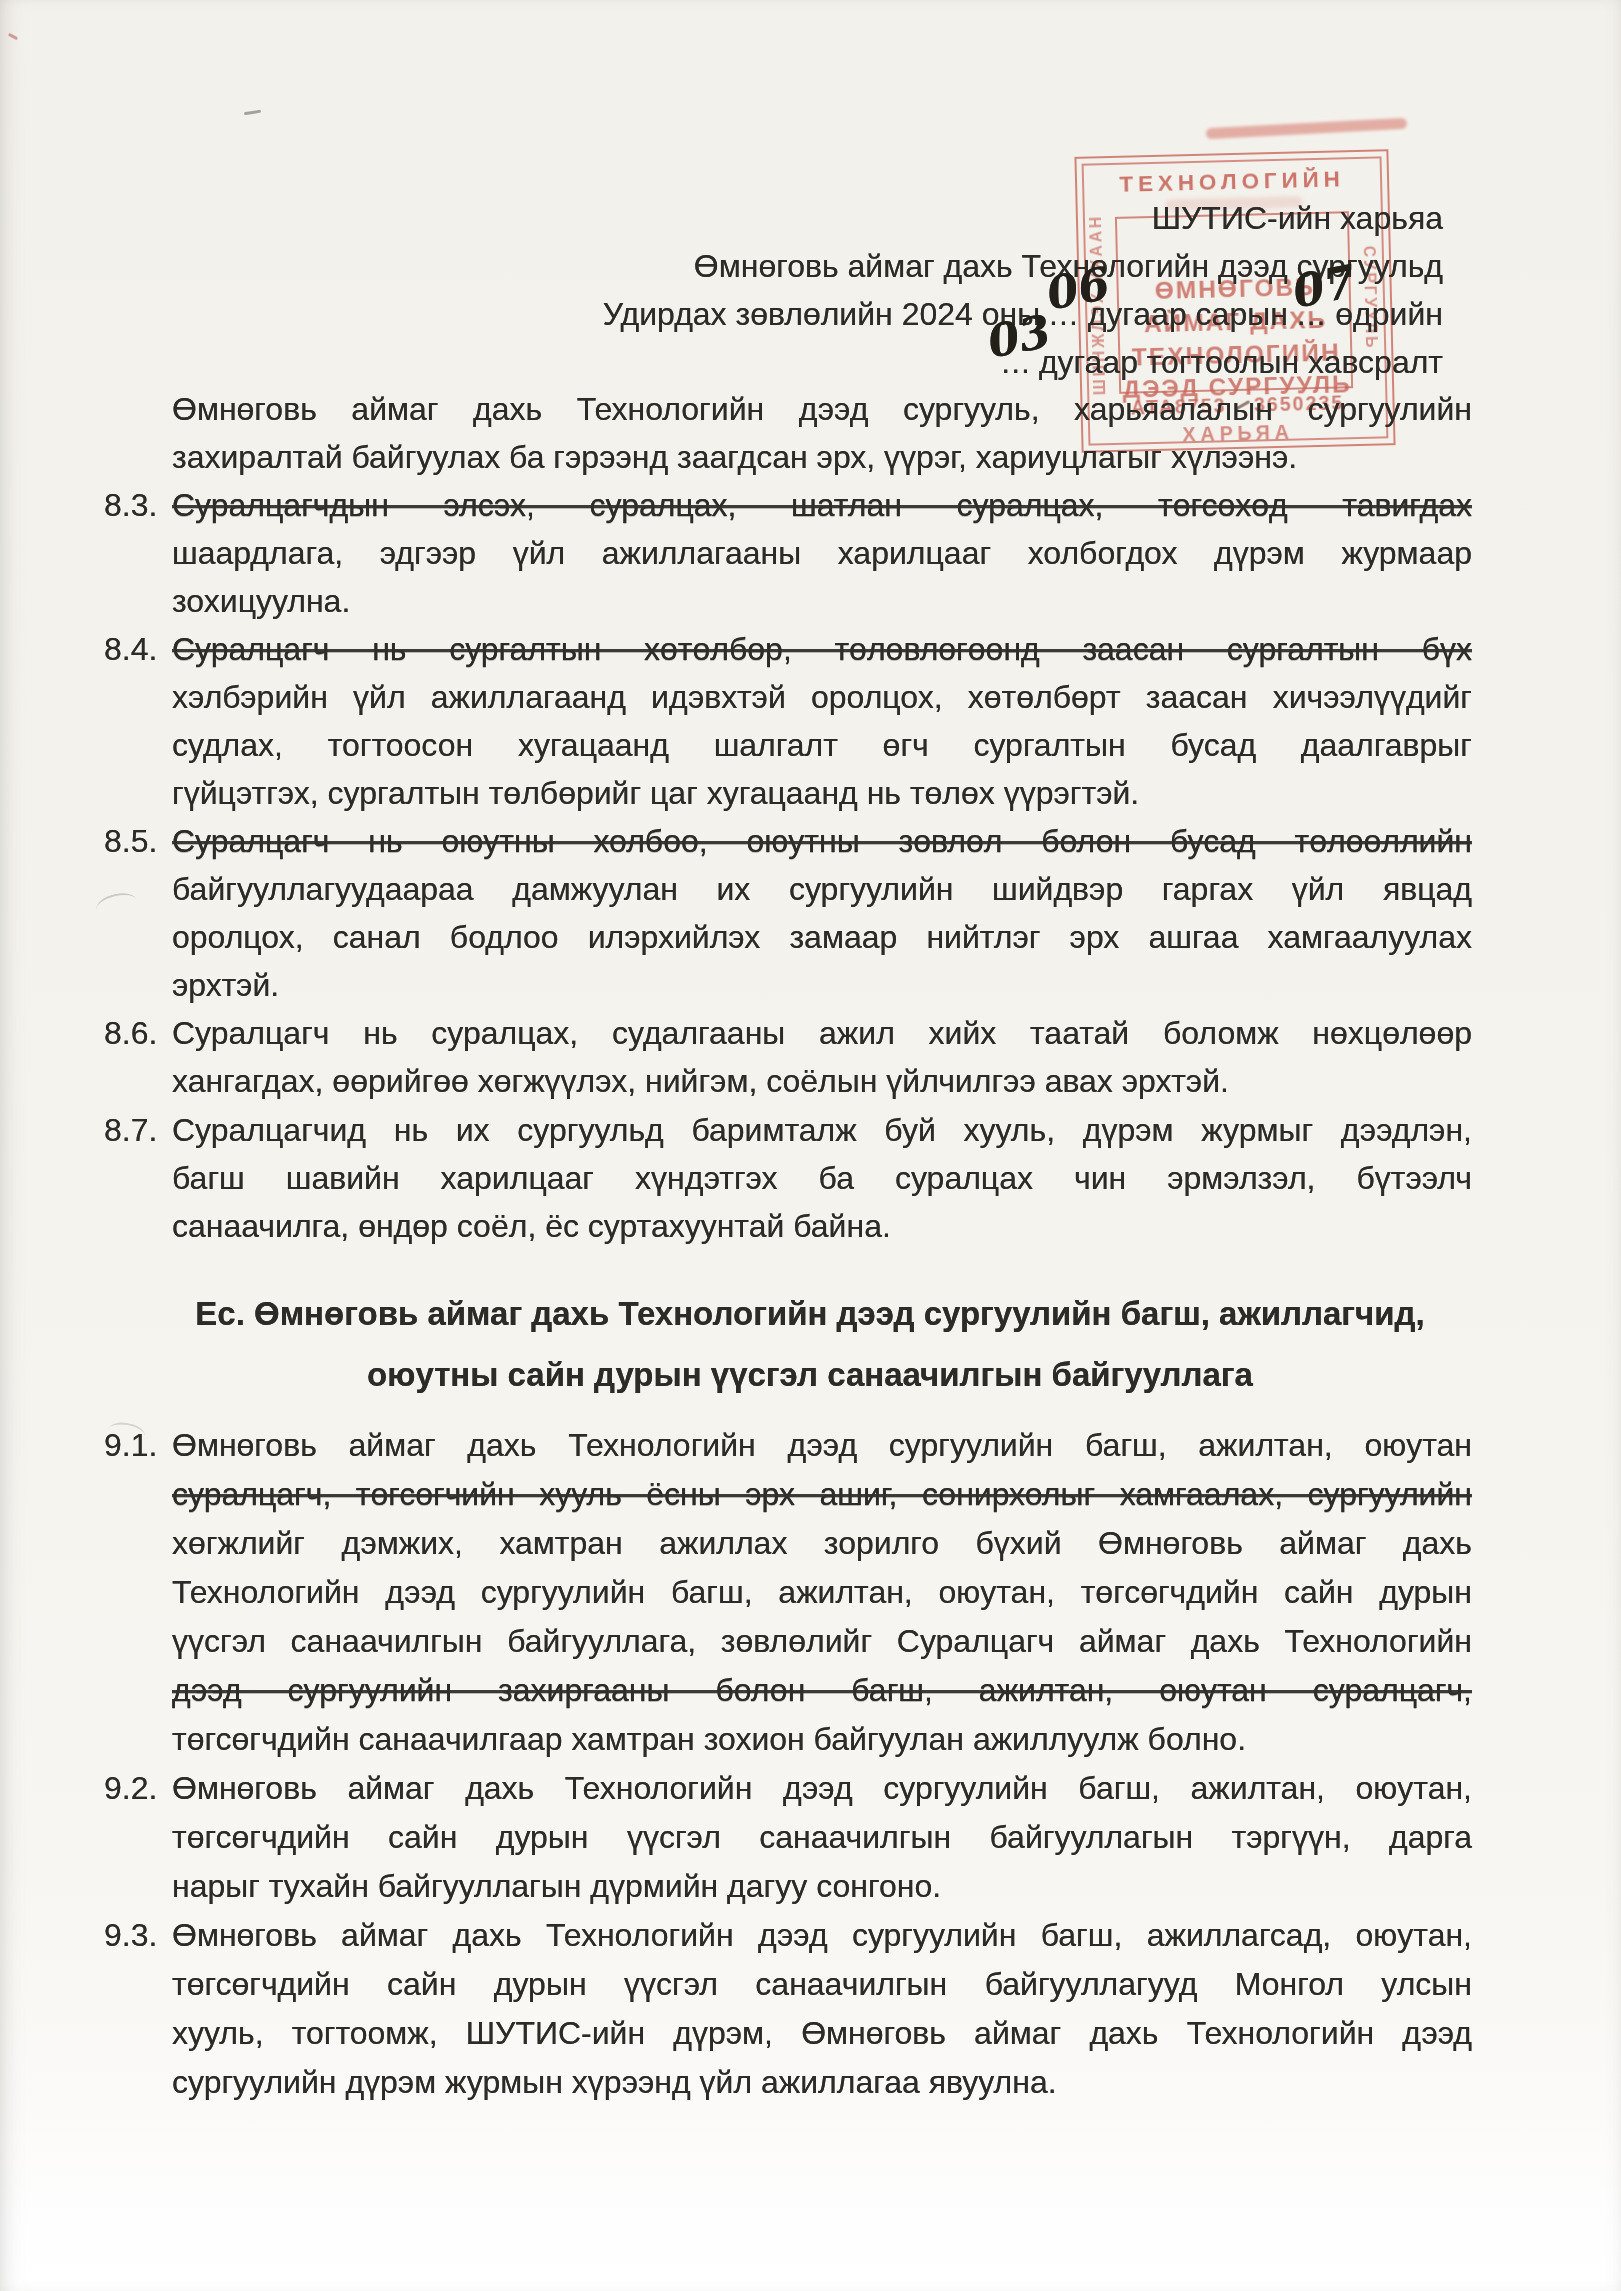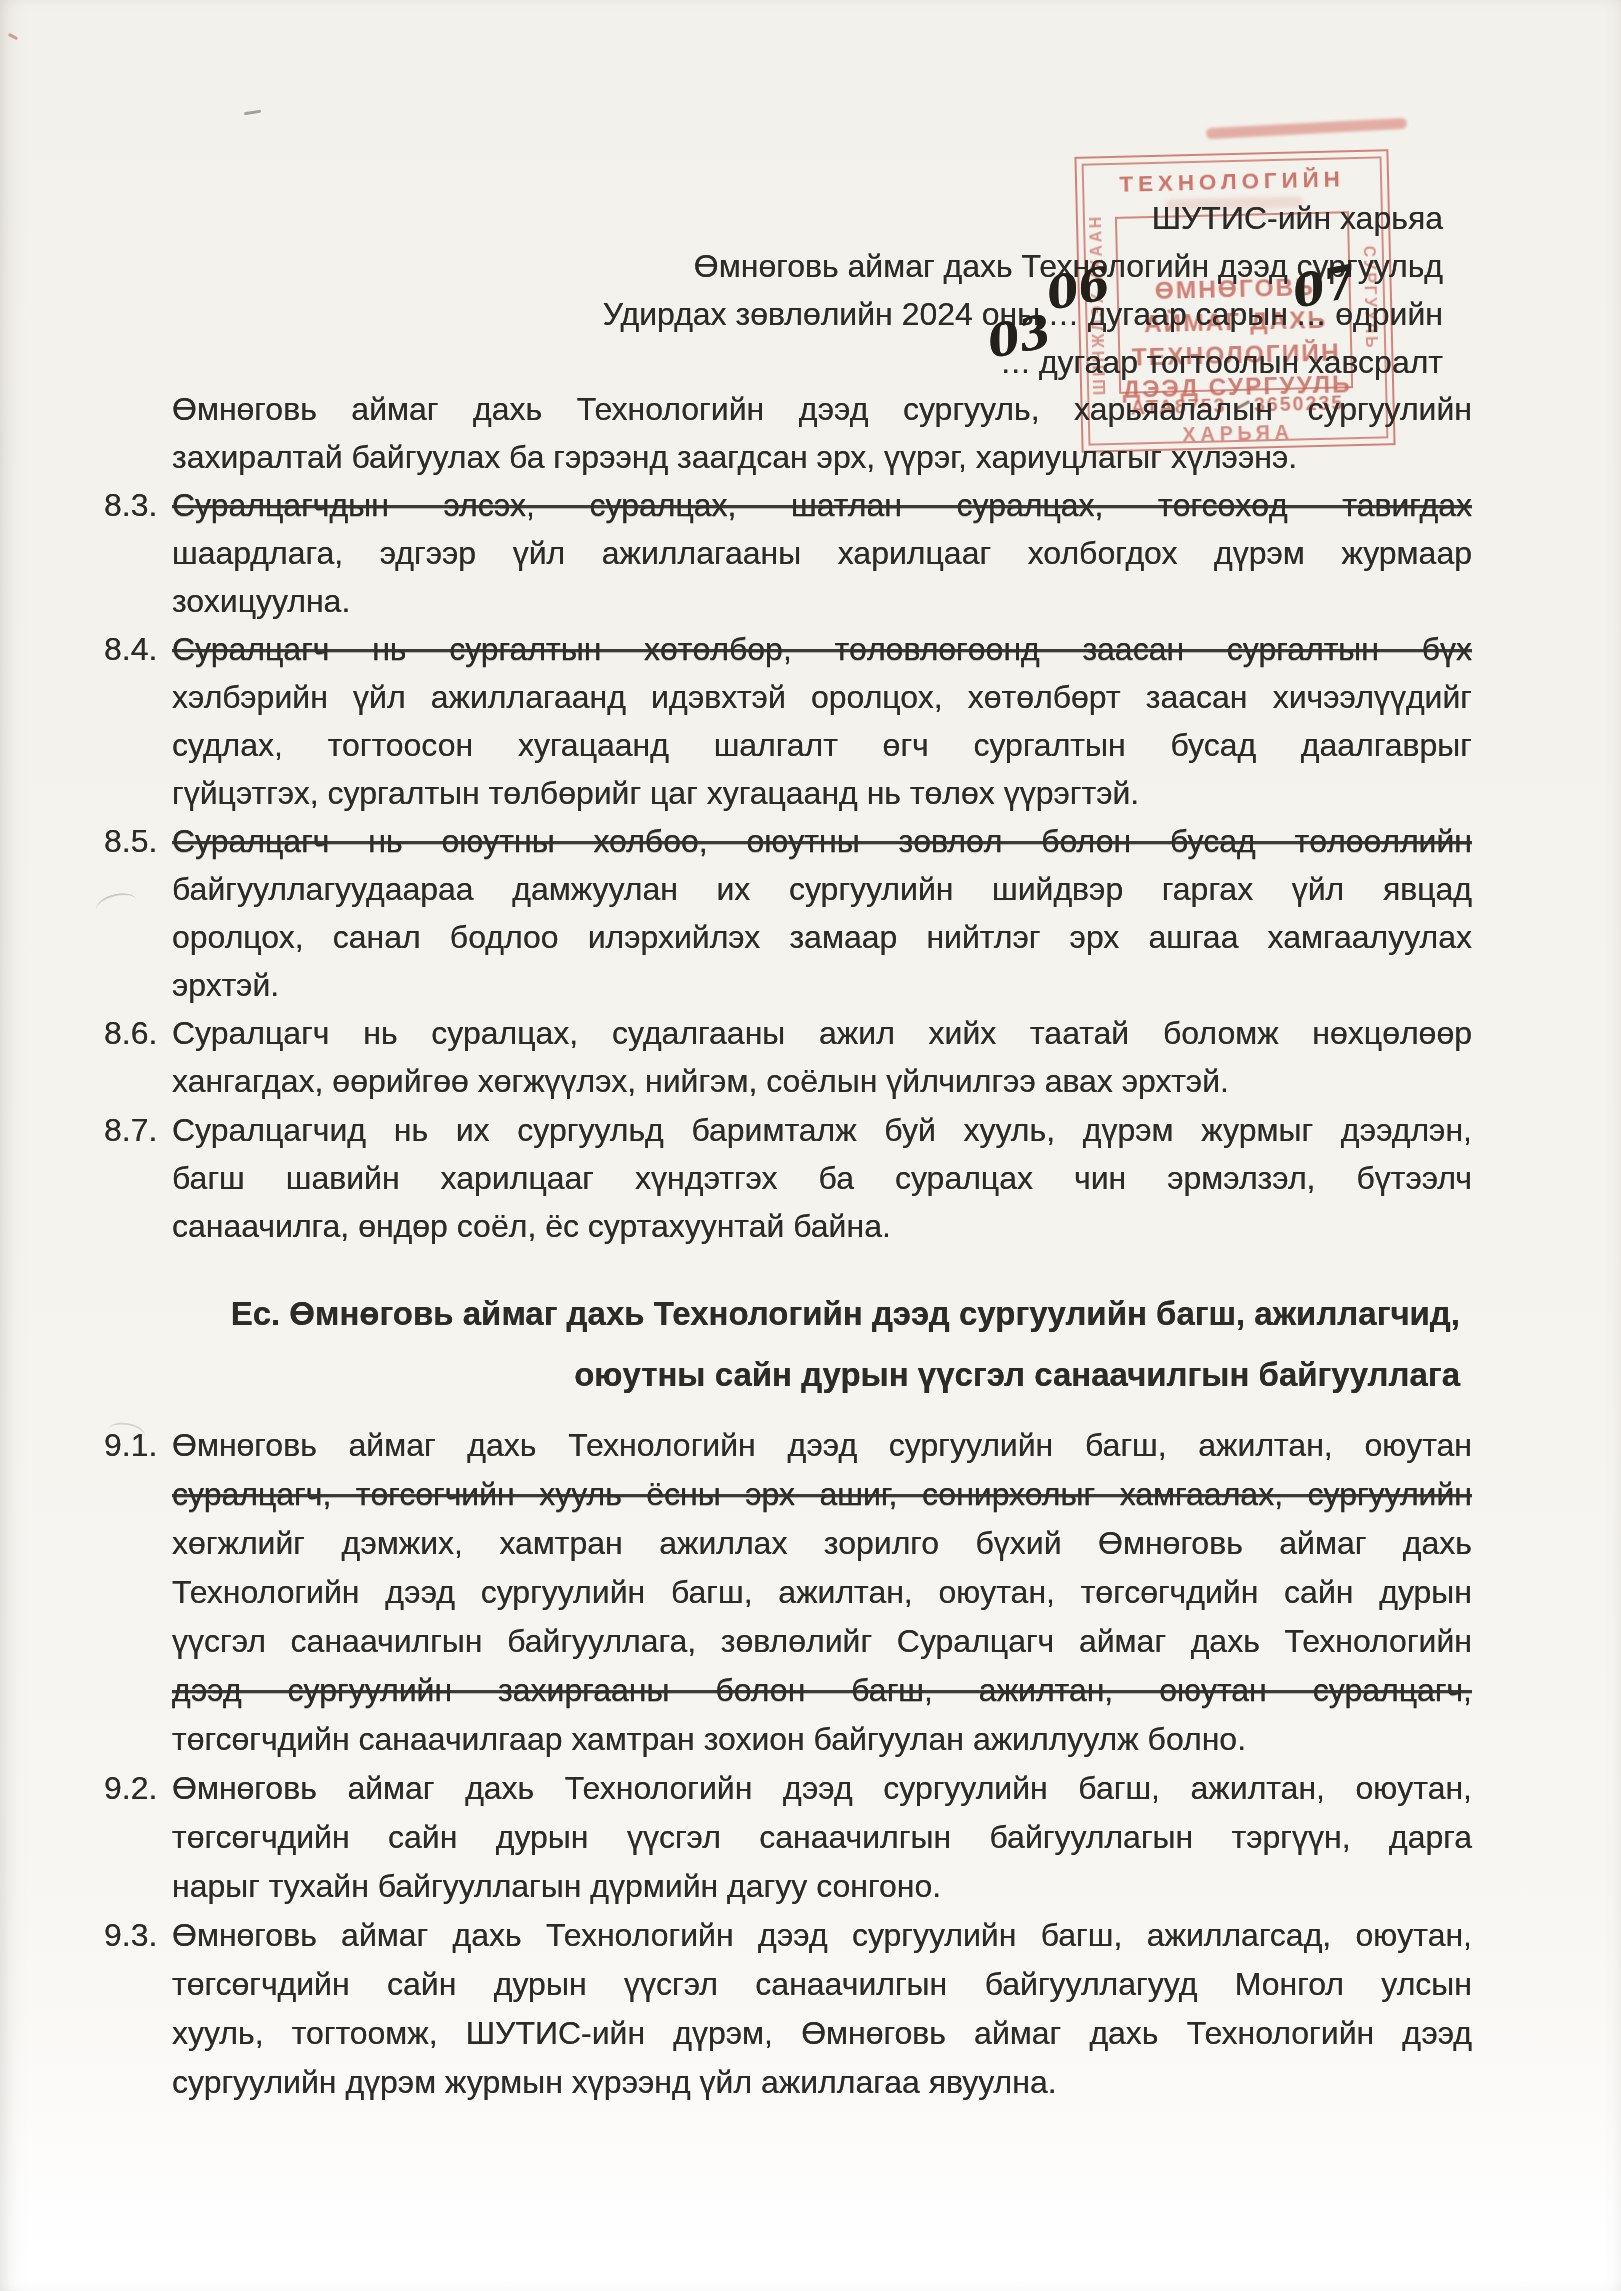--- a/index.html
+++ b/index.html
@@ -49,21 +49,21 @@
   }
   .smeared {
     text-decoration:line-through;
     text-decoration-thickness:2.5px;
     text-decoration-color:rgba(52,50,46,.5);
     filter:blur(0.3px);
     text-shadow:0 1px 0 rgba(52,50,46,.3), 0 0 0.5px rgba(45,43,39,.85);
   }
   .heading {
     position:absolute; left:160px; width:1300px;
-    text-align:right; font-weight:700;
+    text-align:center; font-weight:700;
     font-size:33px; line-height:39px; z-index:3;
     text-shadow:0 0 0.5px rgba(45,43,39,.9);
   }
   
   .stamp {
     position:absolute; left:1078px; top:153px; width:314px; height:296px;
     transform:rotate(-1.4deg);
     color:#c94e43; opacity:.85;
     mix-blend-mode:multiply; filter:blur(0.3px);
     z-index:1;

